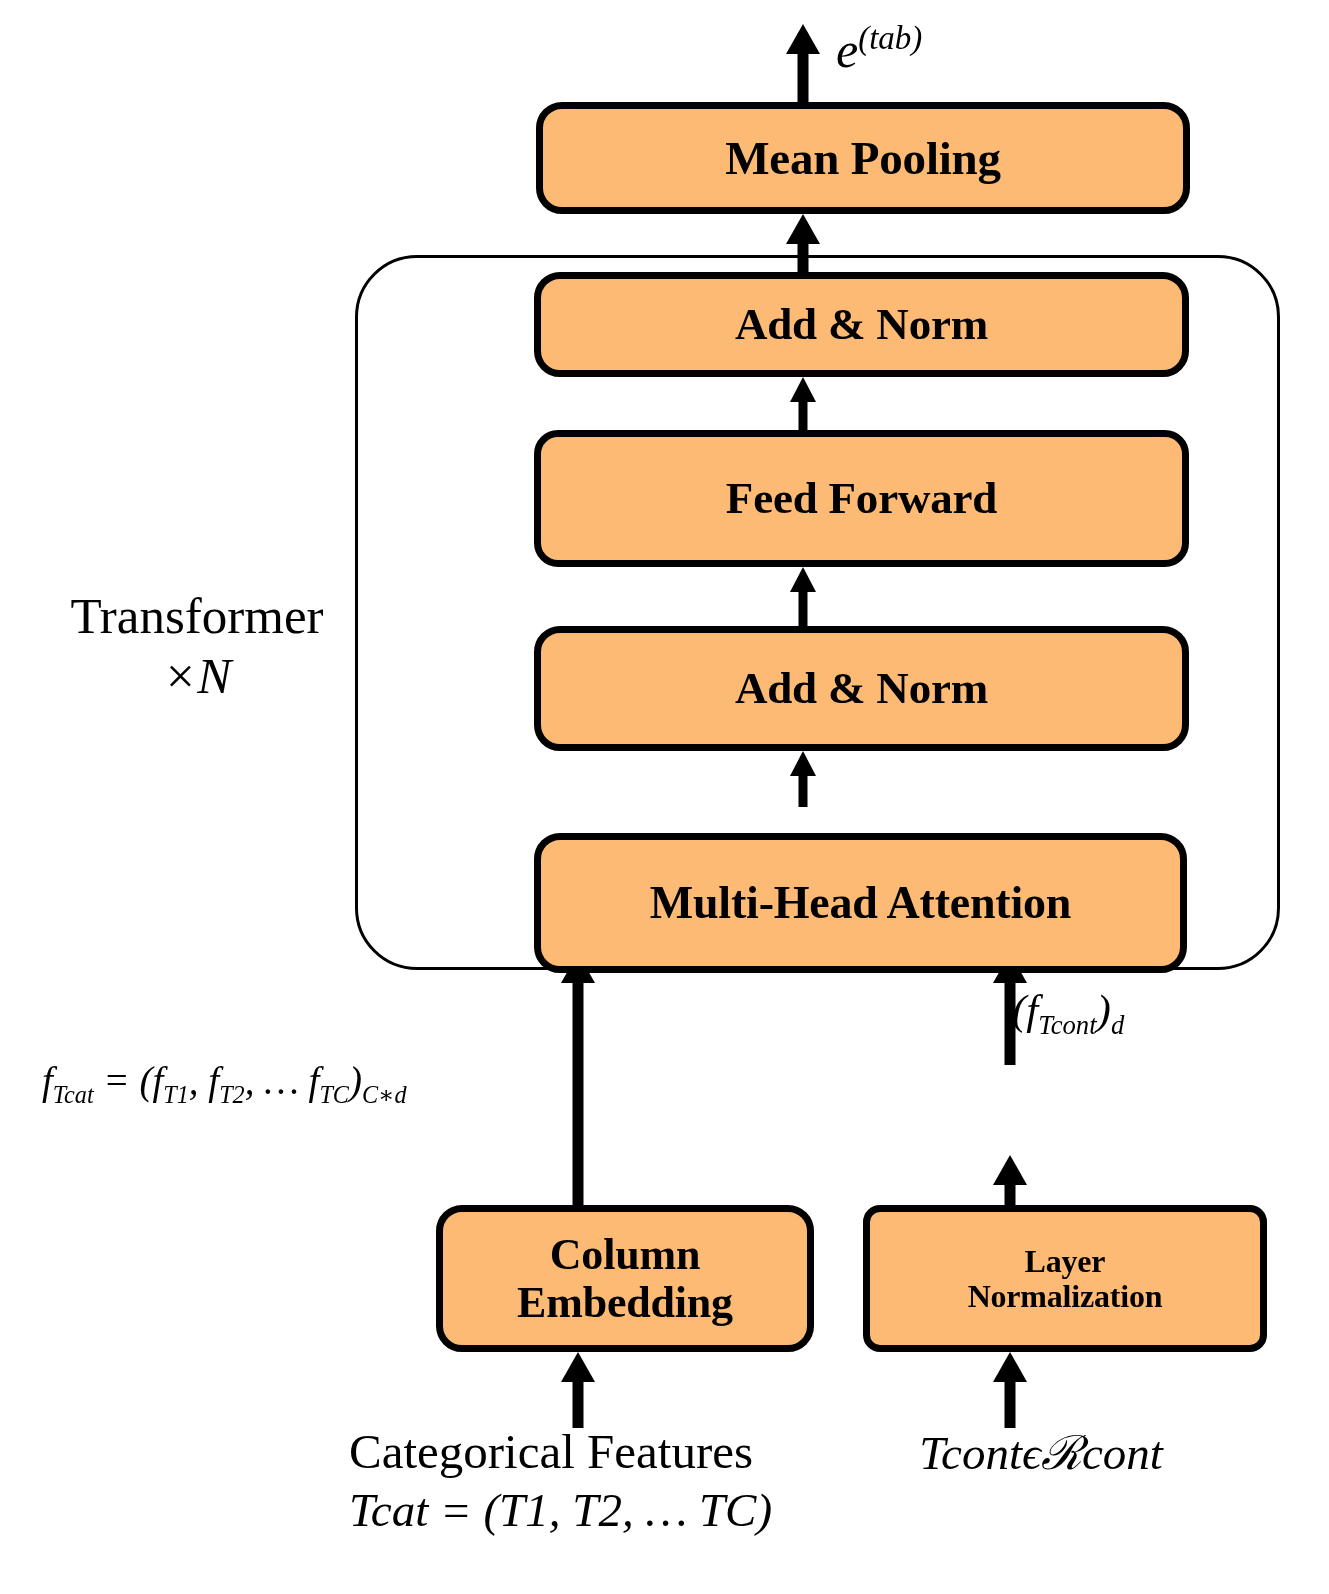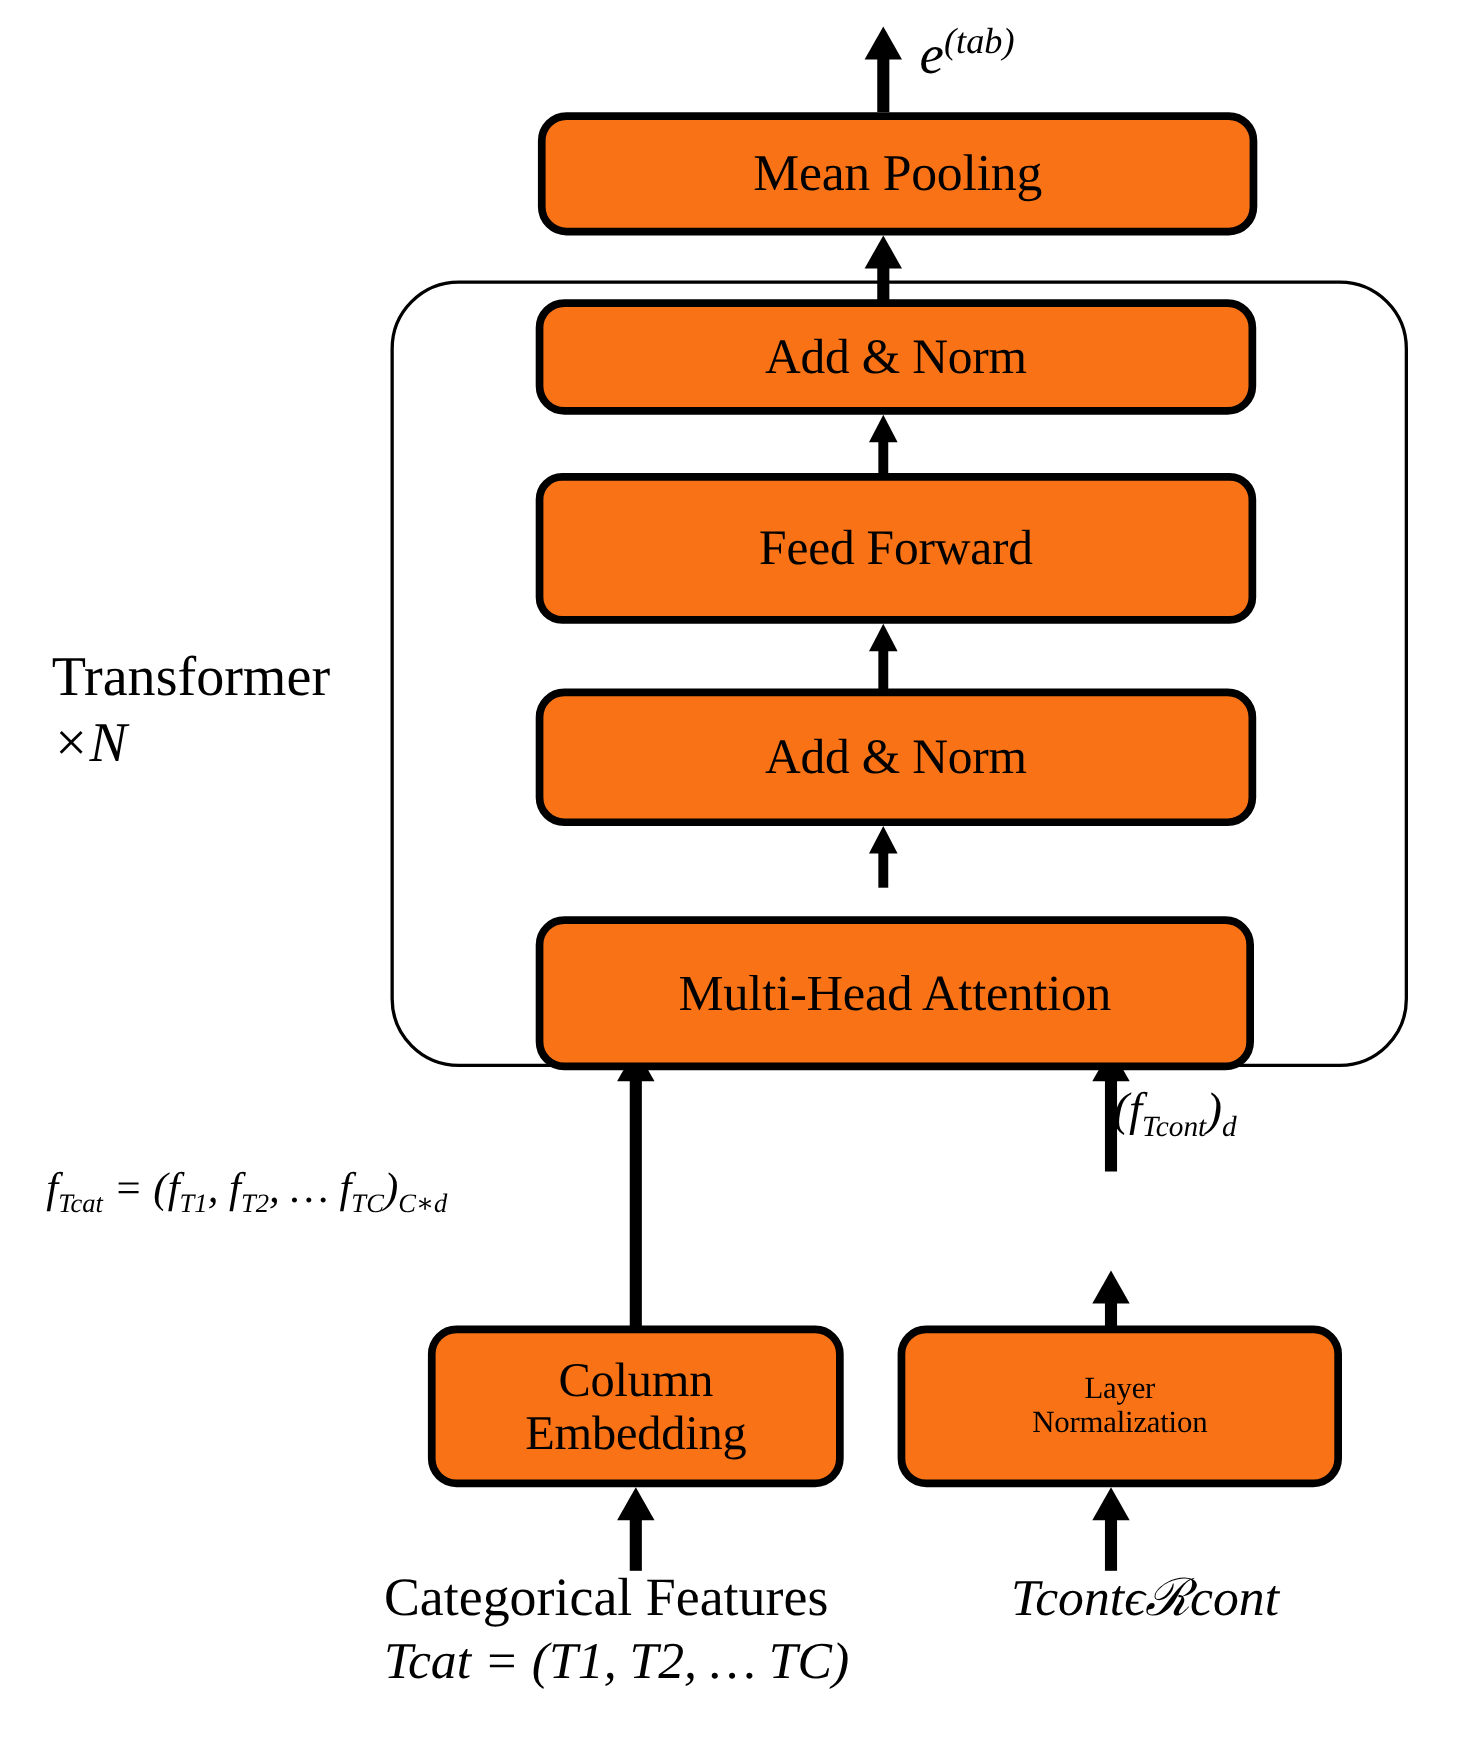--- a/index.html
+++ b/index.html
@@ -16,29 +16,30 @@
     font-family: "Liberation Serif", "DejaVu Serif", serif;
     color: #000000;
   }
 
   
   .box {
     position: absolute;
     box-sizing: border-box;
     border: 7px solid #000000;
     border-radius: 26px;
-    background: #f97316;
+    background: #fdba74;
     display: flex;
     align-items: center;
     justify-content: center;
     text-align: center;
-    font-weight: normal;
+    font-weight: bold;
     line-height: 1.08;
     letter-spacing: -0.2px;
     z-index: 5;
+    margin-left: 47px;
   }
   .box .label { display: block; white-space: pre-line; }
 
   
   .container-box {
     position: absolute;
     box-sizing: border-box;
     border: 3px solid #000000;
     border-radius: 62px;
     background: #ffffff;
@@ -91,21 +92,21 @@
   }
 
   
   #mean-pooling      { left: 489px;  top: 102px;  width: 654px; height: 112px; font-size: 47px; }
   #add-norm-top      { left: 487px;  top: 272px;  width: 655px; height: 105px; font-size: 45px; }
   #feed-forward      { left: 487px;  top: 430px;  width: 655px; height: 137px; font-size: 45px; border-radius: 24px; }
   #add-norm-bottom   { left: 487px;  top: 626px;  width: 655px; height: 125px; font-size: 45px; }
   #multi-head-attn   { left: 487px;  top: 833px;  width: 653px; height: 140px; font-size: 46px; }
   #mlp               { left: 805px;  top: 1055px; width: 410px; height: 105px; font-size: 47px; }
   #column-embedding  { left: 389px;  top: 1205px; width: 378px; height: 147px; font-size: 44px; }
-  #layer-norm        { left: 816px;  top: 1205px; width: 404px; height: 147px; font-size: 28px; }
+  #layer-norm        { left: 816px;  top: 1205px; width: 404px; height: 147px; font-size: 32px; border-radius: 17px; }
 
   #transformer-container { left: 355px; top: 255px; width: 925px; height: 715px; }
 
   
   #arrow-out        { left: 786px; top: 24px;   width: 34px; height: 78px; }
   #arrow-out .stem  { width: 11px; height: 52px; }
 
   #arrow-mp         { left: 786px; top: 214px;  width: 34px; height: 60px; }
   #arrow-mp .stem   { width: 11px; height: 34px; }
 
@@ -128,21 +129,21 @@
   #arrow-ln-mlp .stem { width: 11px; height: 32px; }
 
   #arrow-catfeat    { left: 561px; top: 1352px; width: 34px; height: 76px; }
   #arrow-catfeat .stem{ width: 11px; height: 50px; }
 
   #arrow-contfeat   { left: 993px; top: 1352px; width: 34px; height: 76px; }
   #arrow-contfeat .stem{ width: 11px; height: 50px; }
 
   
   #label-etab       { left: 836px; top: 20px;   font-size: 50px; }
-  #label-transformer{ left: 47px;  top: 586px;  font-size: 51px; font-style: normal; line-height: 1.18; text-align: left; width: 300px; white-space: normal; }
+  #label-transformer{ left: 47px;  top: 586px;  font-size: 51px; font-style: normal; line-height: 1.18; text-align: center; width: 300px; white-space: normal; }
   #label-transformer .xn { font-style: italic; display: block; }
   #label-ftcat      { left: 42px;  top: 1058px; font-size: 39px; }
   #label-ftcont     { left: 1012px; top: 985px; font-size: 43px; }
   #label-catfeat    { left: 349px; top: 1424px; font-size: 49px; text-align: left; width: 470px; white-space: normal; line-height: 1.16; }
   #label-contfeat   { left: 816px; top: 1424px; font-size: 49px; text-align: center; width: 450px; white-space: normal; line-height: 1.16; }
   #label-catfeat .eq, #label-contfeat .eq { display: block; font-style: italic; font-size: 47px; margin-top: 2px; }
 </style>
 </head>
 <body>
 

